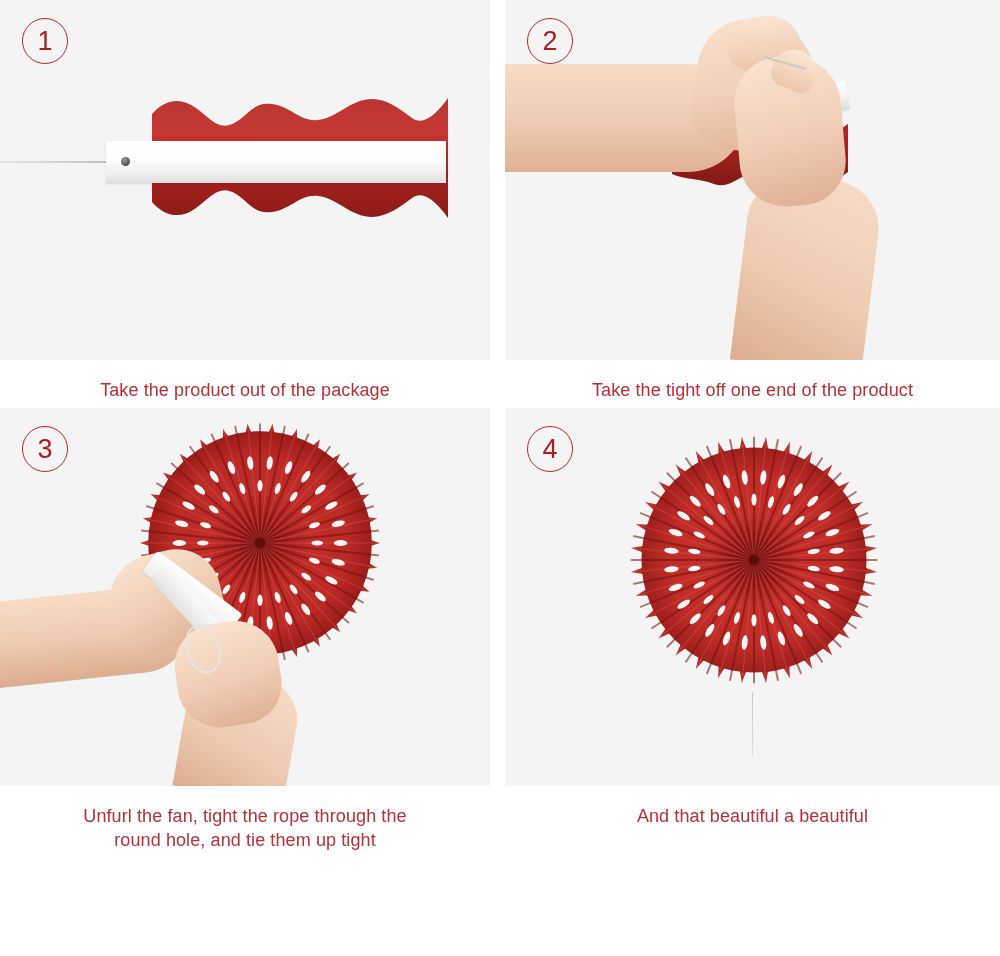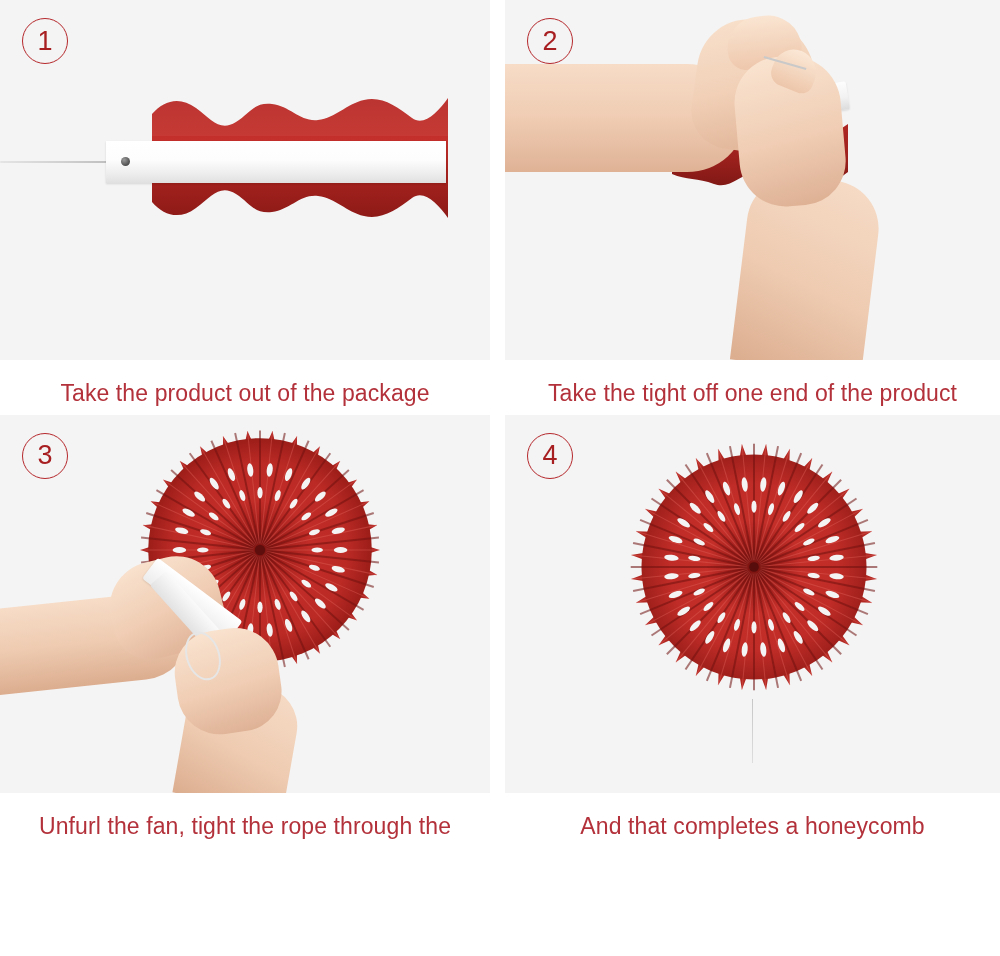--- a/index.html
+++ b/index.html
@@ -38,21 +38,21 @@
     display:flex;align-items:center;justify-content:center;
     font-size:27px;line-height:1;
     font-family:"Liberation Sans","DejaVu Sans",sans-serif;
     z-index:30;
     letter-spacing:0;
   }
 
   
   .caption{
     color:#b3313a;
-    font-size:23px;
+    font-size:18px;
     line-height:1.34;
     text-align:center;
     padding-top:18px;
     padding-bottom:6px;
     font-family:"Liberation Sans","DejaVu Sans",sans-serif;
     letter-spacing:0.1px;
   }
   .caption .l2{display:block;}
 
   
@@ -486,20 +486,21 @@
           <div class="p3-handL"></div>
           <div class="p3-tab1"></div>
           <div class="p3-tab2"></div>
           <div class="p3-armR"></div>
           <div class="p3-handR"></div>
           <div class="p3-loop"></div>
         </div>
       </div>
       <div class="caption">
         <span>Unfurl the fan, tight the rope through the</span>
+        <span class="l2">round hole, and tie them up tight</span>
       </div>
     </div>
 
     <div class="cell">
       <div class="panel bottom">
         <div class="badge">4</div>
 
         <svg class="fan-svg p4-fan" width="268" height="268" viewBox="0 0 200 200">
           <defs>
             <radialGradient id="fanrad4" cx="50%" cy="50%" r="50%">
@@ -730,18 +731,18 @@
               </g>
               <g transform="translate(87.32,56.82) rotate(343.6)">
                 <ellipse cx="0" cy="0" rx="1.9" ry="4.6" fill="#f4f4f4"></ellipse>
               </g>
             </g>
           <circle cx="100" cy="100" r="3.6" fill="#570d0b"></circle>
         </svg>
         <div class="p4-hang"></div>
       </div>
       <div class="caption">
-        <span>And that completes a honeycomb</span>
+        <span>And that beautiful a beautiful</span>
       </div>
     </div>
 
   </div>
 </div>
 
 </body></html>

